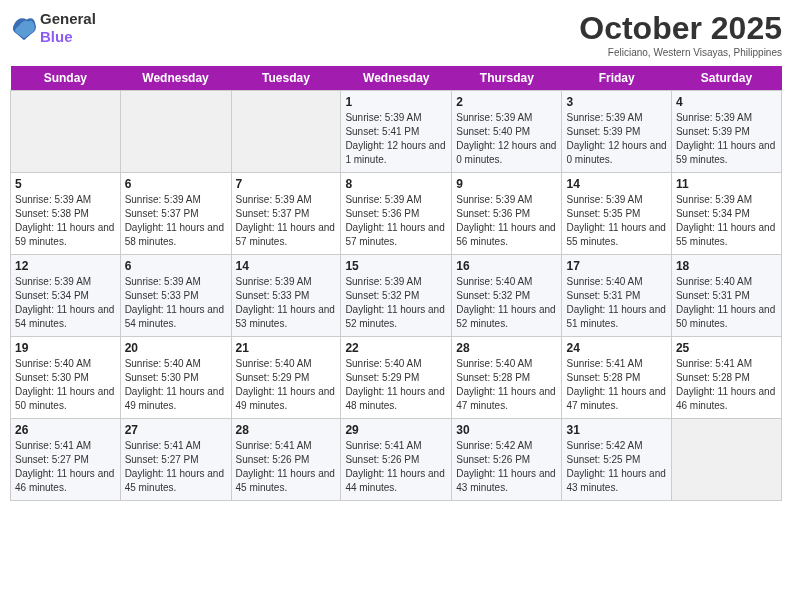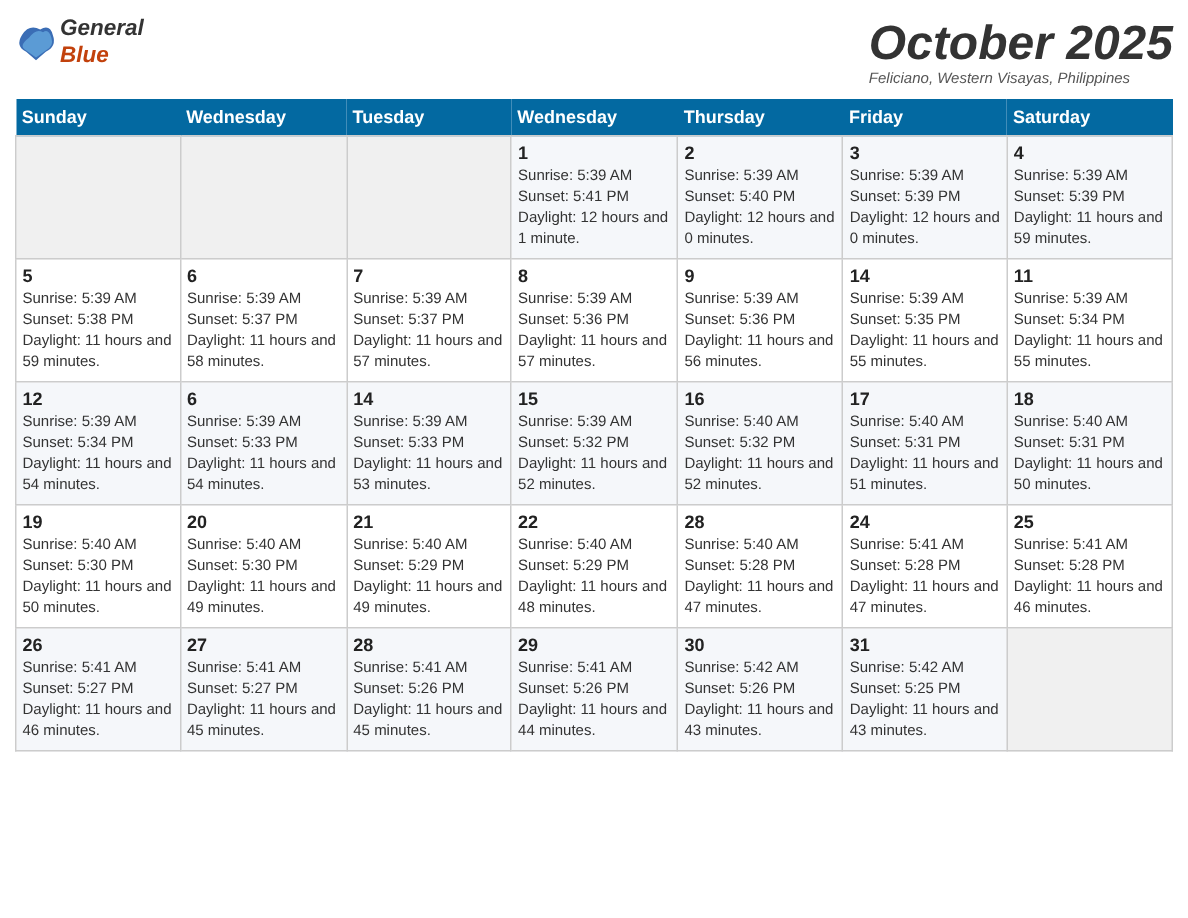--- a/index.html
+++ b/index.html
@@ -8,62 +8,62 @@
       background: #fff;
       width: 792px;
       min-height: 612px;
       padding: 10px;
     }
     .header {
       display: flex;
       justify-content: space-between;
       align-items: flex-start;
       margin-bottom: 8px;
-      font-style: italic;
     }
     .logo {
       display: flex;
       align-items: center;
     }
     .logo-text-general {
       font-size: 15px;
       font-weight: bold;
       color: #333;
     }
     .logo-text-blue {
       font-size: 15px;
       font-weight: bold;
-      color: #c2410c;
+      color: #8b5cf6;
     }
     .logo-icon {
       width: 28px;
       height: 28px;
       margin-right: 2px;
     }
     .title-section {
+      text-align: right;
     }
     .month-title {
       font-size: 32px;
       font-weight: bold;
       color: #333;
     }
     .location-title {
       font-size: 10px;
       color: #555;
     }
     table {
       width: 100%;
       border-collapse: collapse;
       font-size: 10.5px;
     }
     thead tr th {
-      background-color: #0369a1;
+      background-color: #a21caf;
       color: #fff;
       padding: 5px 4px;
-      text-align: left;
+      text-align: center;
       font-size: 12px;
       font-weight: bold;
     }
     tbody tr td {
       border: 1px solid #ccc;
       vertical-align: top;
       padding: 4px;
       width: 113px;
       min-height: 80px;
       height: 82px;

